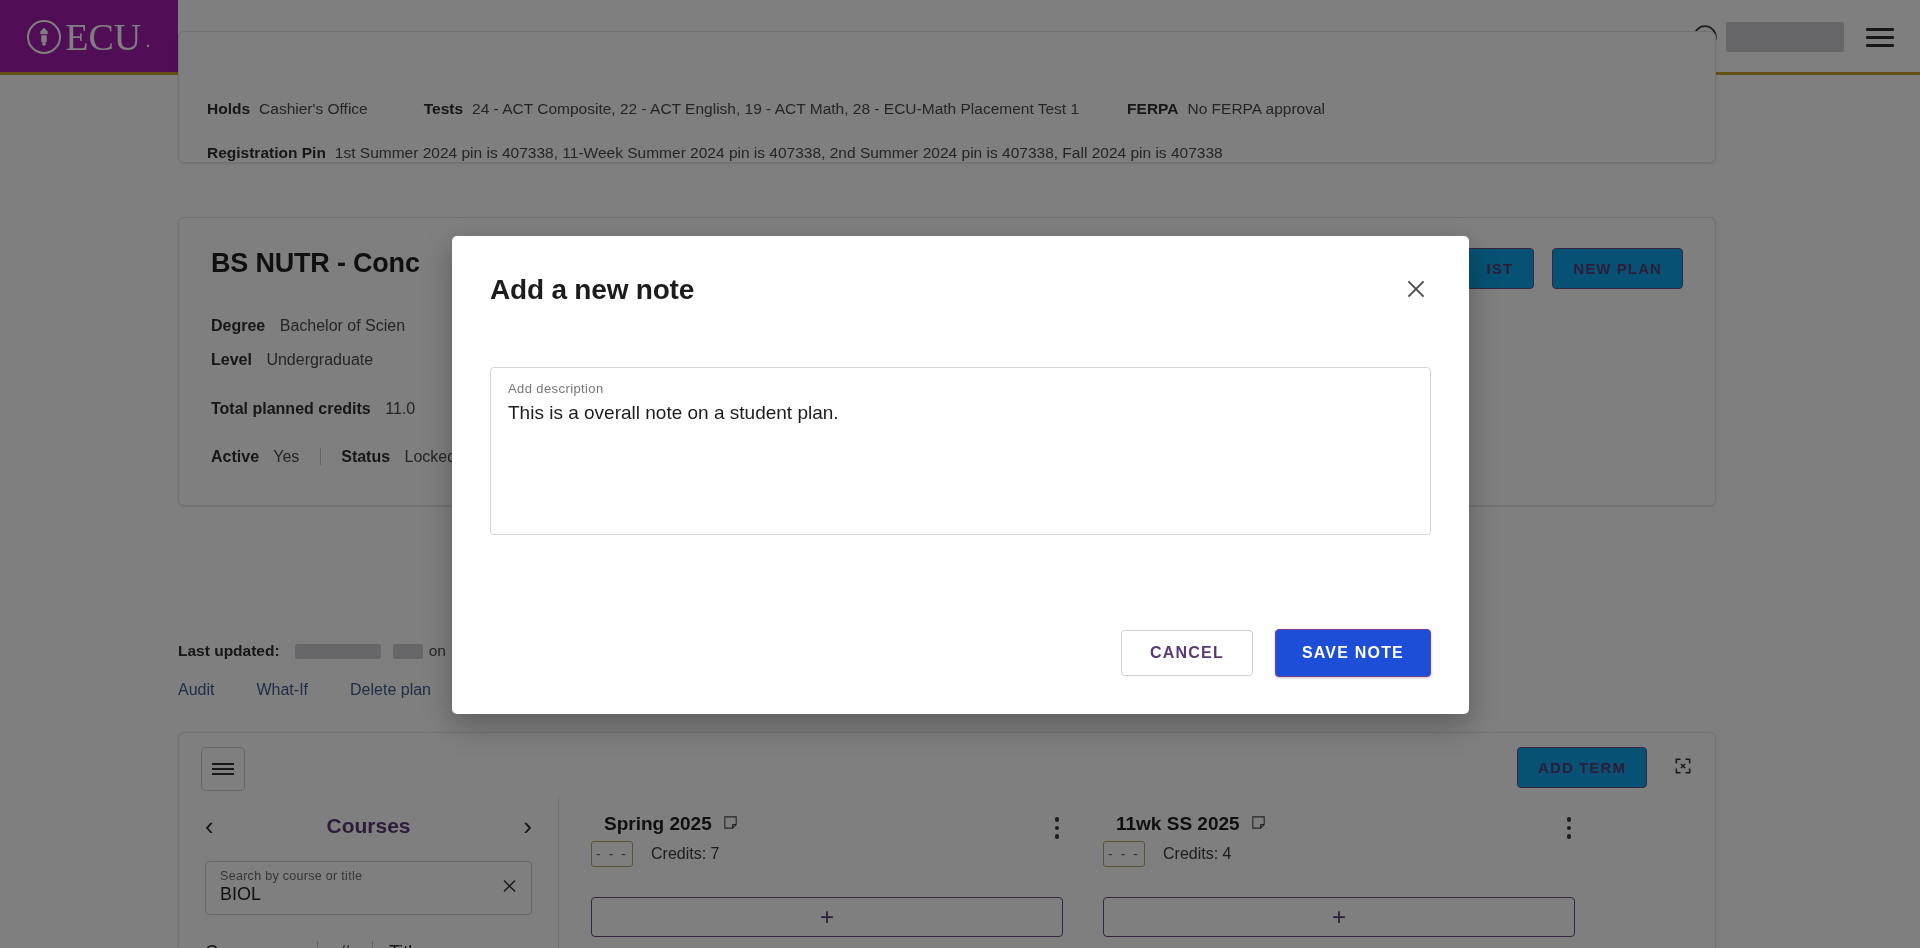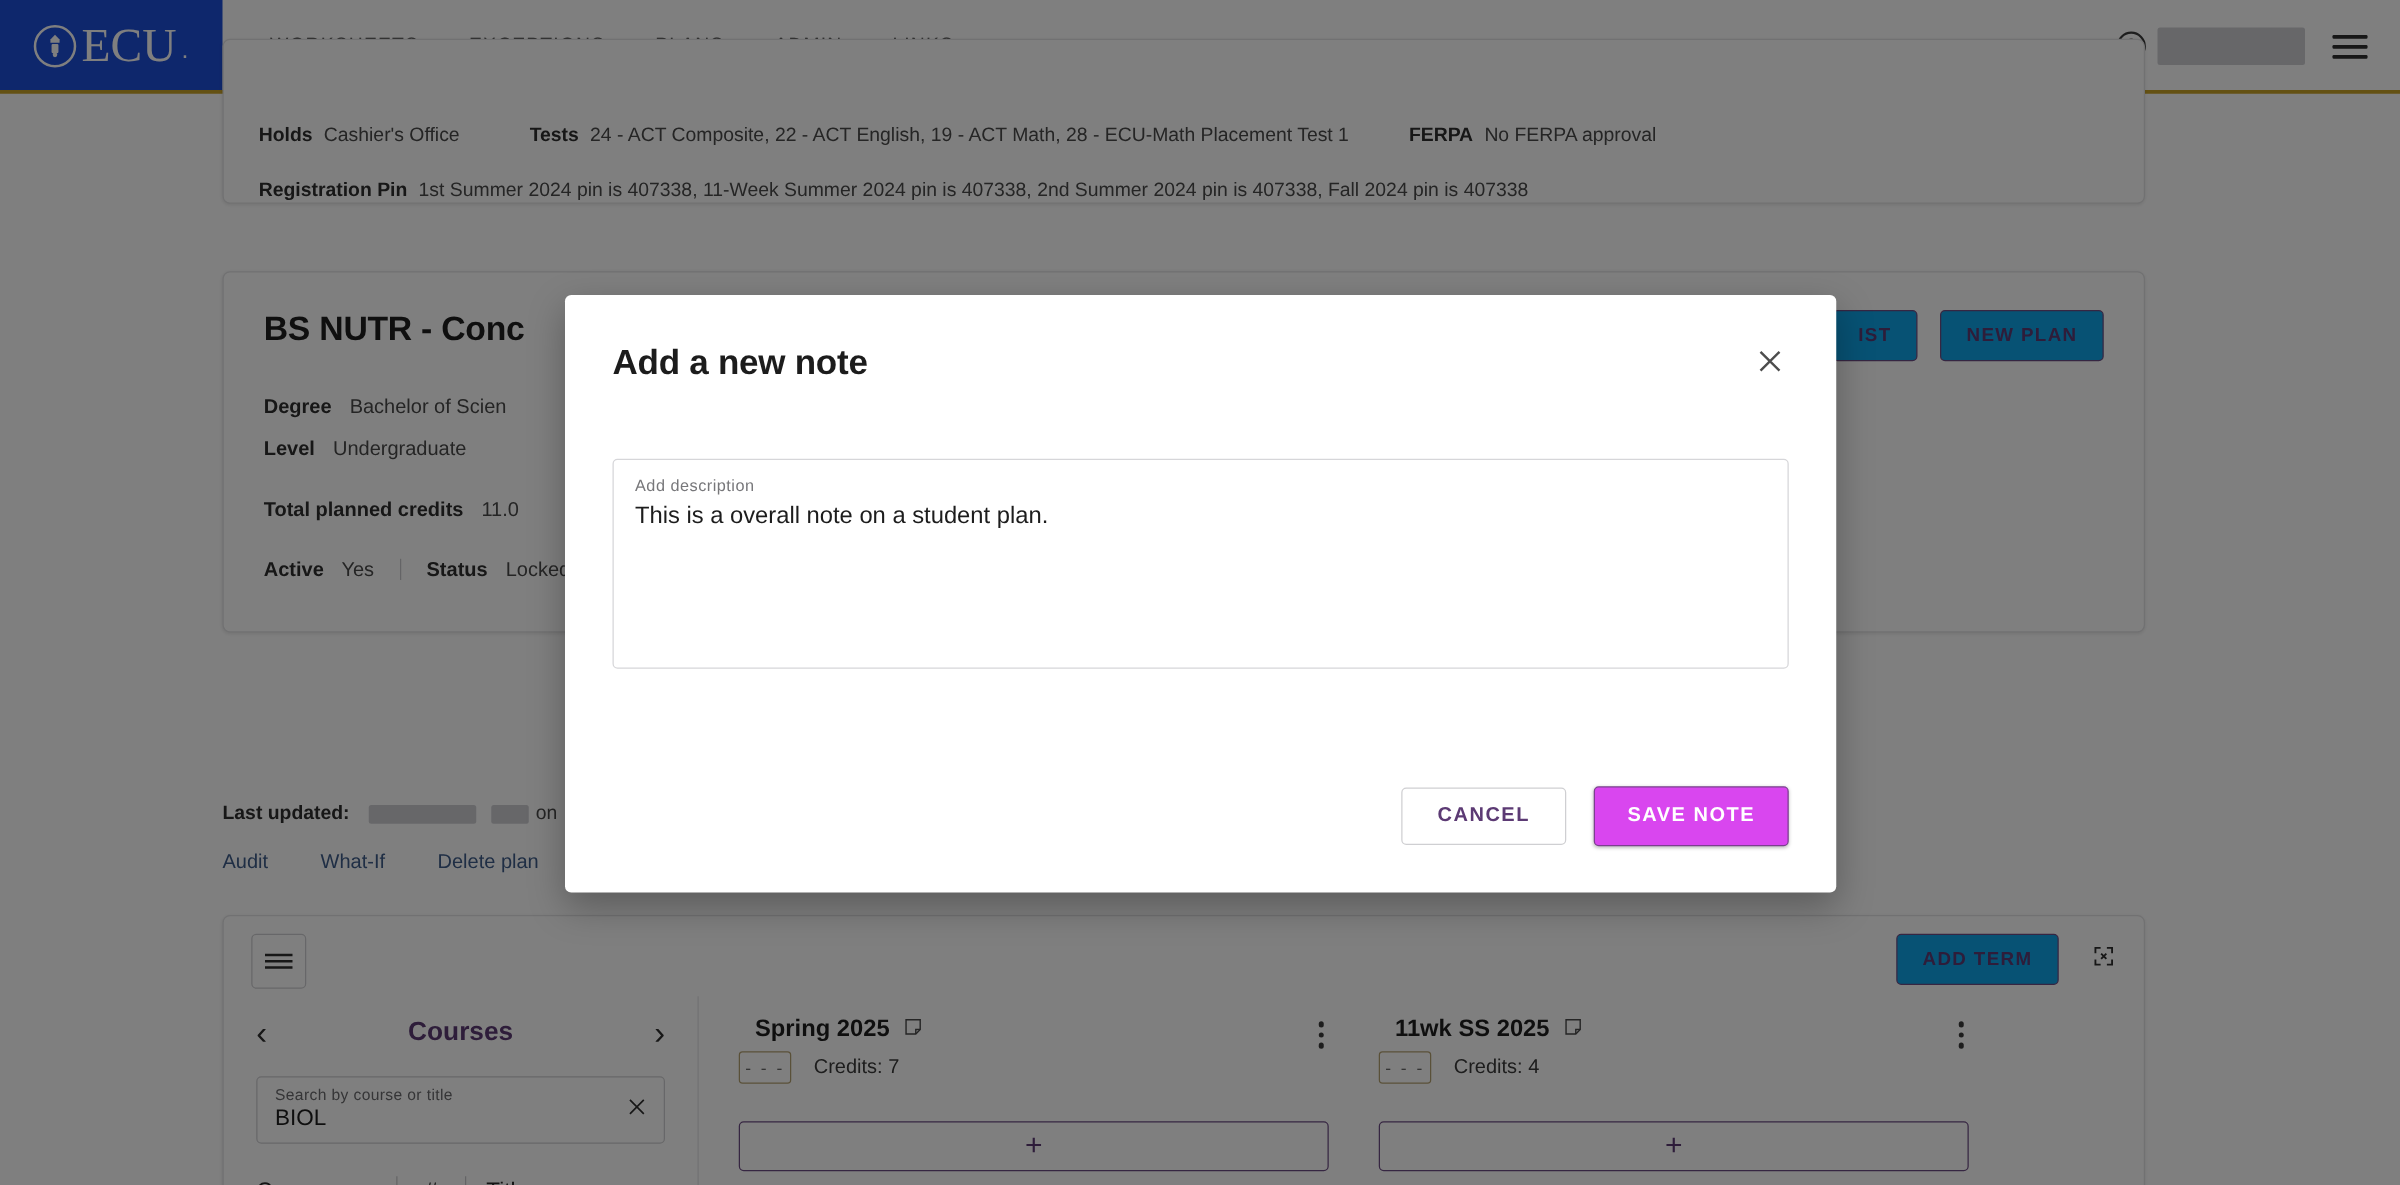--- a/index.html
+++ b/index.html
@@ -17,21 +17,21 @@
     background: #ffffff;
   }
 
   
   .topnav {
     position: absolute; top: 0; left: 0; right: 0; height: 74px;
     background: #ffffff;
     display: flex; align-items: stretch;
   }
   .brand {
-    width: 178px; background: #1d4ed8;
+    width: 178px; background: #a21caf;
     display: flex; align-items: center; justify-content: center;
     position: relative;
   }
   .brand-mark { display: flex; align-items: center; gap: 4px; }
   .brand-seal {
     width: 34px; height: 34px; border-radius: 50%;
     border: 2px solid #ffffff;
     display: flex; align-items: center; justify-content: center;
     flex: none;
   }
@@ -227,21 +227,21 @@
   .field-value { font-size: 19px; color: #1d1d1d; margin-top: 4px; line-height: 1.35; }
   .modal-actions {
     position: absolute; right: 38px; bottom: 37px; display: flex; gap: 22px; align-items: center;
   }
   .btn-cancel {
     border: 1px solid #cfcfd2; background: #ffffff; color: #5c3a74;
     border-radius: 4px; padding: 13px 28px; font-size: 16px;
     letter-spacing: 1.2px; text-transform: uppercase; font-weight: 600; cursor: pointer;
   }
   .btn-save {
-    border: 1px solid #7b3f8f; background: #d946ef; color: #ffffff;
+    border: 1px solid #7b3f8f; background: #1d4ed8; color: #ffffff;
     border-radius: 4px; padding: 14px 26px; font-size: 16px;
     letter-spacing: 1.2px; text-transform: uppercase; font-weight: 700; cursor: pointer;
     box-shadow: 0 1px 3px rgba(0,0,0,.25);
   }
 </style>
 </head>
 <body>
 
 <div id="app">
 

